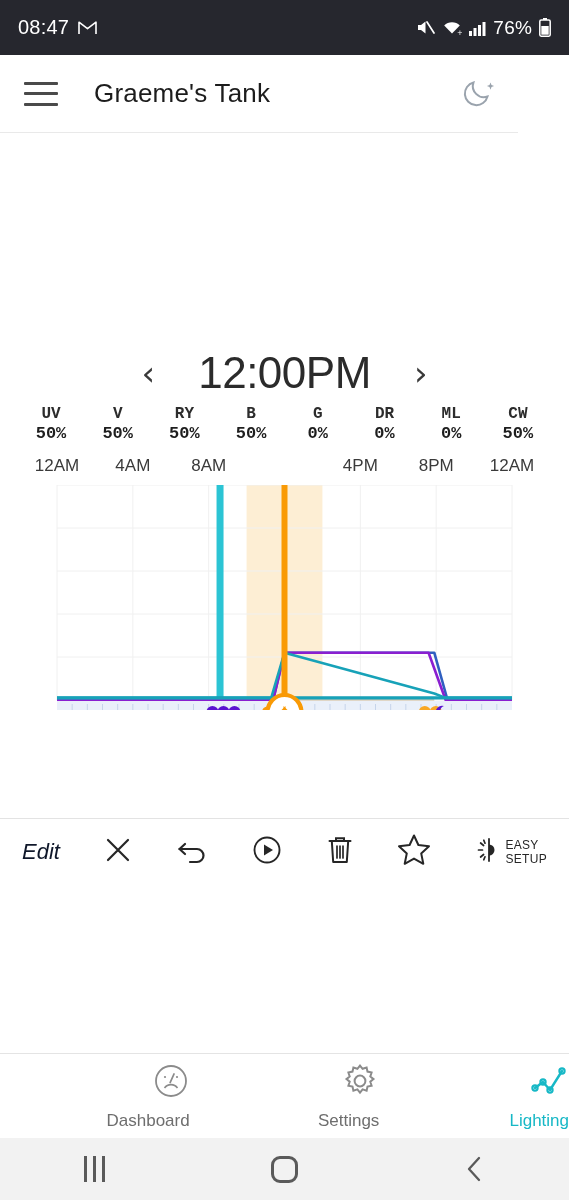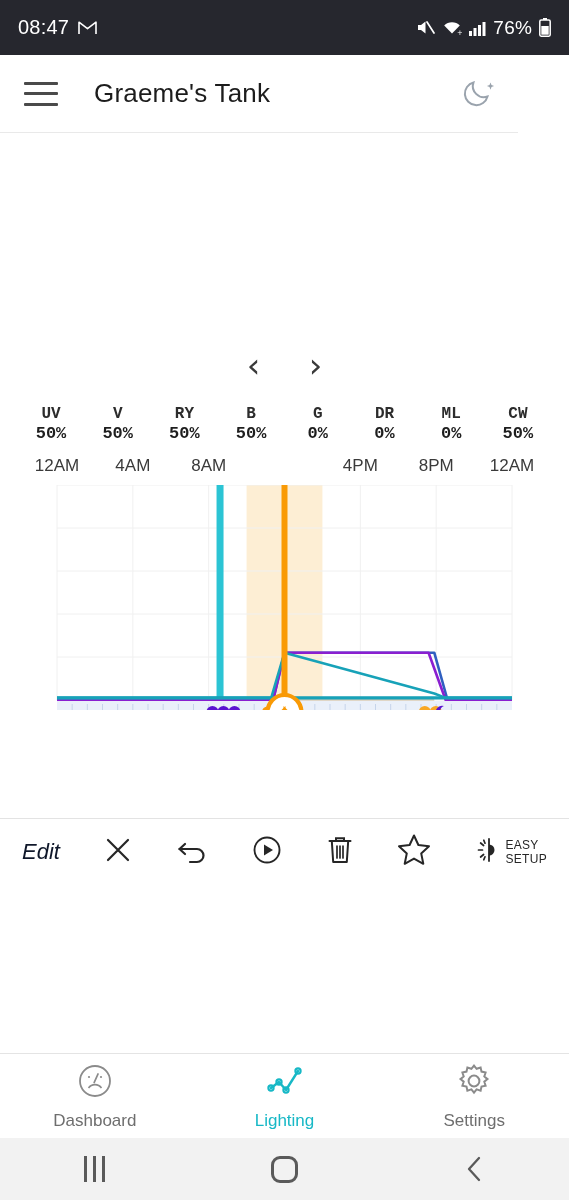--- a/index.html
+++ b/index.html
@@ -87,21 +87,21 @@
   .tb-text { font-size: 22px; color: #0f172a; font-style: italic; }
   .tb-easy { font-size: 12px; color: #262626; line-height: 14px; letter-spacing: .3px; }
 
   
   .botdiv { position: absolute; top: 1053px; left: 0; width: 569px;
             height: 1px; background: #e4e4e4; }
   .botnav {
     position: absolute; top: 1054px; left: 0; width: 569px; height: 84px;
     background: #fff; display: flex;
   }
-  .nav-item { flex: 1; display: flex; flex-direction: column; align-items: center;
+  .nav-item { flex: 1; display: flex; flex-direction: column; align-items: flex-end;
               justify-content: center; gap: 7px; cursor: pointer; }
   .nav-lab { font-size: 17px; color: #6e6e6e; }
   .nav-item.active .nav-lab { color: #17b8c6; }
 
   .navbar {
     position: absolute; top: 1138px; left: 0; width: 569px; height: 62px;
     background: #f2f2f2; display: flex; align-items: center;
   }
   .nb { flex: 1; display: flex; align-items: center; justify-content: center; cursor: pointer; }
   .nb-recents { display: flex; gap: 6px; }
@@ -165,20 +165,21 @@
       <svg width="36" height="36" viewBox="0 0 36 36">
         <path d="M27.5 22.5A11 11 0 0 1 13.5 8.5 11.5 11.5 0 1 0 27.5 22.5z" fill="none" stroke="#9aa3ad" stroke-width="2"></path>
         <path d="M30.5 8.5l1 2.6 2.6 1-2.6 1-1 2.6-1-2.6-2.6-1 2.6-1z" fill="#9aa3ad"></path>
       </svg>
     </div>
   </div>
 
 
   <div class="time-row">
     <div class="chev">‹</div>
+    <div class="time-val">12:00PM</div>
     <div class="chev">›</div>
   </div>
 
   <div class="channels">
     <div class="ch">
       <div class="ch-name">UV</div>
       <div class="ch-val">50%</div>
     </div>
     <div class="ch">
       <div class="ch-name">V</div>
@@ -353,42 +354,42 @@
         <svg width="38" height="38" viewBox="0 0 38 38">
           <circle cx="19" cy="19" r="15" fill="none" stroke="#8b8b8b" stroke-width="1.8"></circle>
           <path d="M22 12 L18.2 20.5" stroke="#8b8b8b" stroke-width="1.8" stroke-linecap="round"></path>
           <circle cx="13" cy="15" r="1.1" fill="#8b8b8b"></circle>
           <circle cx="25" cy="15" r="1.1" fill="#8b8b8b"></circle>
           <path d="M12.5 26 a8 8 0 0 1 13 0" fill="none" stroke="#8b8b8b" stroke-width="1.6"></path>
         </svg>
       </span>
       <span class="nav-lab">Dashboard</span>
     </div>
+    <div class="nav-item">
+      <span>
+        <svg width="38" height="38" viewBox="0 0 38 38">
+          <g fill="none" stroke="#8b8b8b" stroke-width="2">
+            <circle cx="19" cy="19" r="5.4"></circle>
+            <path d="M19 3.6 l2.6 3.2 4-1.3 .9 4.1 4.1 .9 -1.3 4 3.2 2.6 -3.2 2.6 1.3 4 -4.1 .9 -.9 4.1 -4-1.3 -2.6 3.2 -2.6-3.2 -4 1.3 -.9-4.1 -4.1-.9 1.3-4 -3.2-2.6 3.2-2.6 -1.3-4 4.1-.9 .9-4.1 4 1.3z"></path>
+          </g>
+        </svg>
+      </span>
+      <span class="nav-lab">Settings</span>
+    </div>
     <div class="nav-item active">
       <span>
         <svg width="40" height="38" viewBox="0 0 40 38">
           <path d="M6 26 L14 20 L21 28 L33 9" fill="none" stroke="#17b8c6" stroke-width="2.4" stroke-linecap="round" stroke-linejoin="round"></path>
           <circle cx="6" cy="26" r="2.6" fill="none" stroke="#17b8c6" stroke-width="2.2"></circle>
           <circle cx="14" cy="20" r="2.6" fill="none" stroke="#17b8c6" stroke-width="2.2"></circle>
           <circle cx="21" cy="28" r="2.6" fill="none" stroke="#17b8c6" stroke-width="2.2"></circle>
           <circle cx="33" cy="9" r="2.6" fill="none" stroke="#17b8c6" stroke-width="2.2"></circle>
         </svg>
       </span>
       <span class="nav-lab">Lighting</span>
-    </div>
-    <div class="nav-item">
-      <span>
-        <svg width="38" height="38" viewBox="0 0 38 38">
-          <g fill="none" stroke="#8b8b8b" stroke-width="2">
-            <circle cx="19" cy="19" r="5.4"></circle>
-            <path d="M19 3.6 l2.6 3.2 4-1.3 .9 4.1 4.1 .9 -1.3 4 3.2 2.6 -3.2 2.6 1.3 4 -4.1 .9 -.9 4.1 -4-1.3 -2.6 3.2 -2.6-3.2 -4 1.3 -.9-4.1 -4.1-.9 1.3-4 -3.2-2.6 3.2-2.6 -1.3-4 4.1-.9 .9-4.1 4 1.3z"></path>
-          </g>
-        </svg>
-      </span>
-      <span class="nav-lab">Settings</span>
     </div>
   </div>
 
   <div class="navbar">
     <div class="nb">
       <span class="nb-recents">
           <i></i>
           <i></i>
           <i></i>
         </span>

